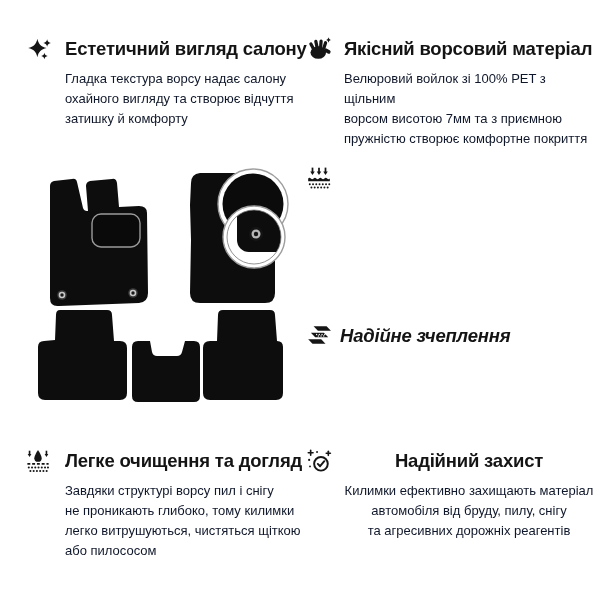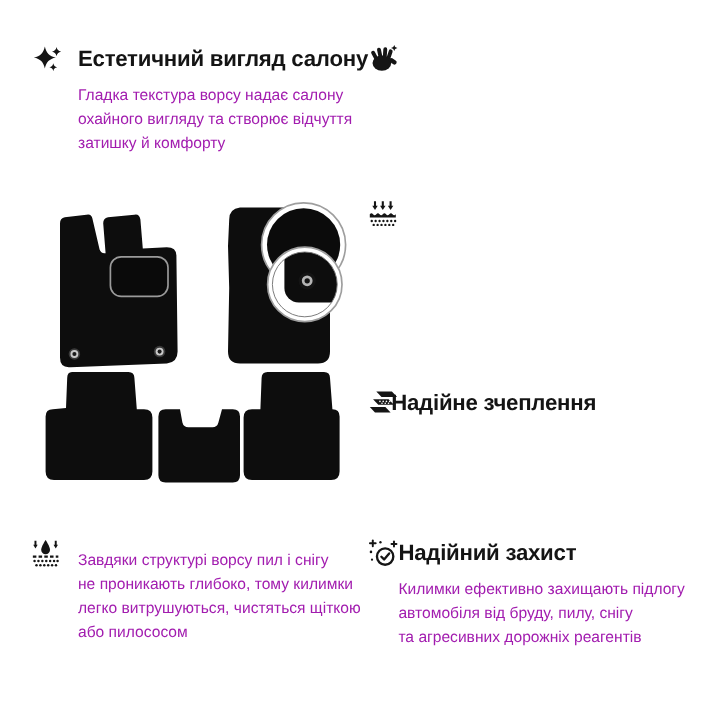--- a/index.html
+++ b/index.html
@@ -10,21 +10,21 @@
   .feature{position:absolute;}
   .icon{position:absolute;width:26px;height:26px;display:block;}
   .icon svg{display:block;width:100%;height:100%;}
   .title{
     margin:0;font-family:"Liberation Sans",sans-serif;
     font-size:18.5px;line-height:24px;font-weight:700;color:#141414;
     letter-spacing:-0.2px;white-space:nowrap;
   }
   .desc{
     margin:8px 0 0 0;font-family:"Liberation Sans",sans-serif;
-    font-size:13px;line-height:20px;font-weight:400;color:#a21caf;
+    font-size:13px;line-height:20px;font-weight:400;color:#0f172a;
     white-space:pre-line;
   }
   .product{position:absolute;left:30px;top:150px;width:270px;height:276px;}
 </style>
 </head>
 <body>
 
 <div id="canvas">
 
   <span class="icon" style="left:26px;top:36px;">
@@ -45,20 +45,26 @@
     <svg viewBox="0 0 24 24" fill="#151515">
       <rect x="4.2" y="5.5" width="3" height="8" rx="1.5" transform="rotate(-28 5.7 9.5)"></rect>
       <rect x="8.2" y="3.4" width="3" height="9" rx="1.5" transform="rotate(-12 9.7 8)"></rect>
       <rect x="12.2" y="3.2" width="3" height="9" rx="1.5" transform="rotate(4 13.7 7.7)"></rect>
       <rect x="15.8" y="4.6" width="3" height="8" rx="1.5" transform="rotate(18 17.3 8.6)"></rect>
       <ellipse cx="11.3" cy="15.3" rx="7.2" ry="5.8"></ellipse>
       <rect x="16.5" y="12.2" width="6.4" height="3.4" rx="1.7" transform="rotate(32 19.7 13.9)"></rect>
       <path d="M20.8,1.2 C21.1,2.7 21.8,3.4 23.3,3.7 C21.8,4 21.1,4.7 20.8,6.2 C20.5,4.7 19.8,4 18.3,3.7 C19.8,3.4 20.5,2.7 20.8,1.2 Z"></path>
     </svg>
   </span>
+  <section class="feature" style="left:344px;top:37px;width:246px;">
+    <h3 class="title">Якісний ворсовий матеріал</h3>
+    <p class="desc">Велюровий войлок зі 100% PET з щільним
+ворсом висотою 7мм та з приємною
+пружністю створює комфортне покриття</p>
+  </section>
 
   <span class="icon" style="left:306px;top:166px;">
     <svg viewBox="0 0 24 24">
       <g stroke="#151515" stroke-width="1.6" fill="none">
         <line x1="6" y1="1.5" x2="6" y2="5.6"></line>
         <line x1="12" y1="1.5" x2="12" y2="5.6"></line>
         <line x1="18" y1="1.5" x2="18" y2="5.6"></line>
       </g>
       <g fill="#151515">
         <polygon points="3.9,5 8.1,5 6,8.4"></polygon>
@@ -93,21 +99,21 @@
         <circle cx="9.8" cy="10.6" r="0.62"></circle>
           <circle cx="12.3" cy="10.6" r="0.62"></circle>
           <circle cx="14.8" cy="10.6" r="0.62"></circle>
         <circle cx="11.4" cy="12" r="0.62"></circle>
           <circle cx="13.9" cy="12" r="0.62"></circle>
           <circle cx="16.4" cy="12" r="0.62"></circle>
           <circle cx="17.3" cy="10.6" r="0.62"></circle>
       </g>
     </svg>
   </span>
-  <section class="feature" style="left:326px;top:324px;width:250px;">
+  <section class="feature" style="left:340px;top:324px;width:250px;font-style:italic;">
     <h3 class="title">Надійне зчеплення</h3>
   </section>
 
   <span class="icon" style="left:25px;top:448px;">
     <svg viewBox="0 0 24 24">
       <path fill="#151515" d="M12,1.8 C12,1.8 8.6,6.8 8.6,9.4 A3.4,3.4 0 0 0 15.4,9.4 C15.4,6.8 12,1.8 12,1.8 Z"></path>
       <g stroke="#151515" stroke-width="1.5" fill="none">
         <line x1="4.2" y1="2.5" x2="4.2" y2="6"></line>
         <line x1="19.8" y1="2.5" x2="19.8" y2="6"></line>
       </g>
@@ -127,20 +133,21 @@
         <circle cx="5" cy="21.2" r="0.95"></circle>
           <circle cx="8" cy="21.2" r="0.95"></circle>
           <circle cx="11" cy="21.2" r="0.95"></circle>
           <circle cx="14" cy="21.2" r="0.95"></circle>
           <circle cx="17" cy="21.2" r="0.95"></circle>
           <circle cx="20" cy="21.2" r="0.95"></circle>
       </g>
     </svg>
   </span>
   <section class="feature" style="left:65px;top:449px;width:240px;">
+    <h3 class="title">Легке очищення та догляд</h3>
     <p class="desc">Завдяки структурі ворсу пил і снігу
 не проникають глибоко, тому килимки
 легко витрушуються, чистяться щіткою
 або пилососом</p>
   </section>
 
   <span class="icon" style="left:306px;top:448px;">
     <svg viewBox="0 0 24 24">
       <circle cx="13.8" cy="14.6" r="6.3" fill="none" stroke="#151515" stroke-width="1.8"></circle>
       <path d="M10.9,14.7 L13,16.8 L16.9,12.2" fill="none" stroke="#151515" stroke-width="1.8" stroke-linecap="round" stroke-linejoin="round"></path>
@@ -150,23 +157,23 @@
         <line x1="20.6" y1="3" x2="20.6" y2="6.8"></line>
           <line x1="18.7" y1="4.9" x2="22.5" y2="4.9"></line>
       </g>
       <g fill="#151515">
         <circle cx="2.9" cy="11" r="1"></circle>
         <circle cx="3.7" cy="17" r="0.85"></circle>
         <circle cx="10.2" cy="3.6" r="0.9"></circle>
       </g>
     </svg>
   </span>
-  <section class="feature" style="left:332px;top:449px;width:250px;">
+  <section class="feature" style="left:344px;top:449px;width:250px;text-align:center;">
     <h3 class="title">Надійний захист</h3>
-    <p class="desc">Килимки ефективно захищають підлогу
+    <p class="desc">Килимки ефективно захищають матеріал
 автомобіля від бруду, пилу, снігу
 та агресивних дорожніх реагентів</p>
   </section>
 
   <div class="product">
     <svg viewBox="0 0 270 276" width="270" height="276">
       <defs>
         <clipPath id="magB">
             <circle cx="224" cy="87" r="27"></circle>
           </clipPath>

